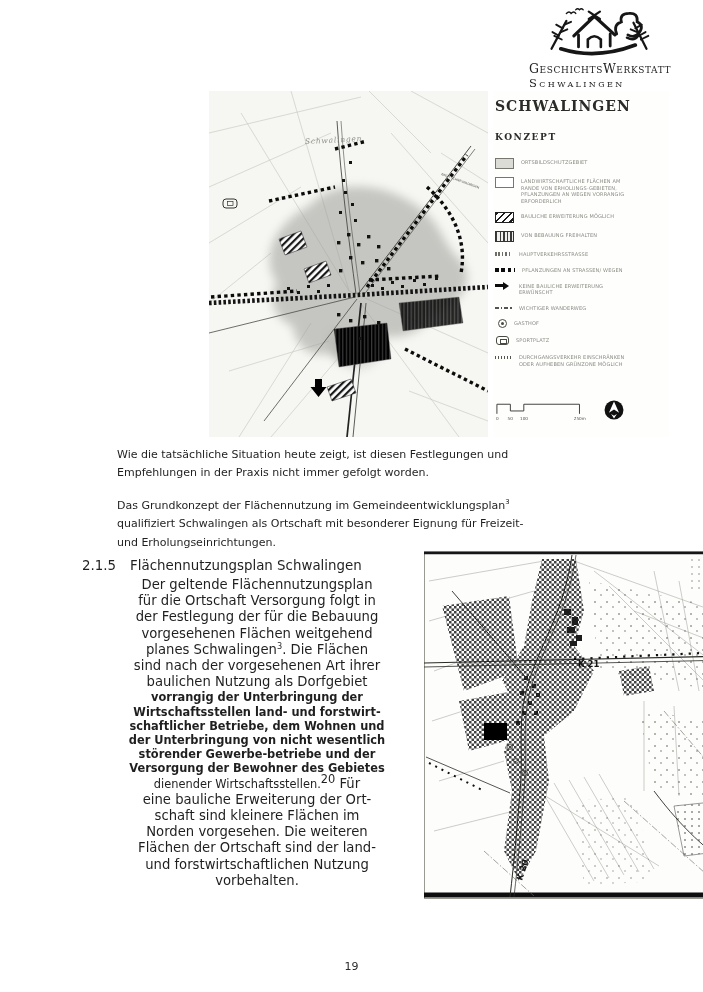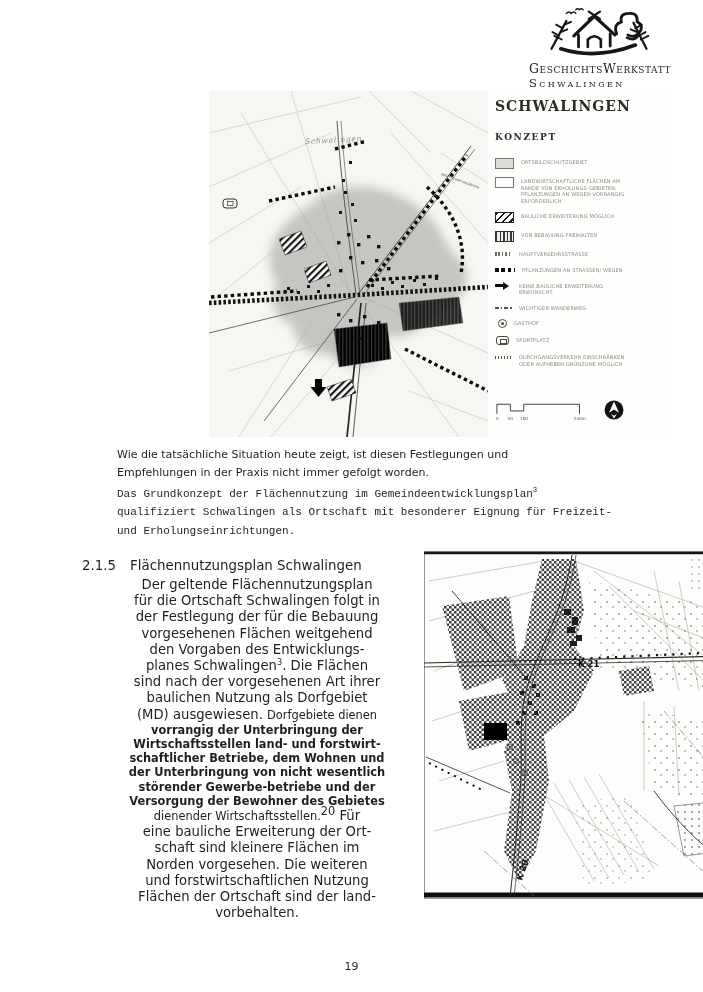--- a/index.html
+++ b/index.html
@@ -57,21 +57,21 @@
   .lsym.tick-row { height:3px; margin-top:3px;
       background:repeating-linear-gradient(90deg,#55554f 0 1.2px,transparent 1.2px 3px); }
   .lg-scale { position:absolute; left:2px; bottom:16px; display:flex; align-items:center; gap:12px; }
   .scalebar { width:96px; height:22px; }
   .compass  { width:22px; height:22px; }
 
   
   .para { position:absolute; left:117px; width:492px; }
   .para .tline { font-size:11px; line-height:18.3px; white-space:nowrap; }
   .p1 { top:446px; }
-  .p2 { top:485px;font-family:Liberation Mono, monospace; }
+  .p2 { top:497px; }
   .sec-head { position:absolute; left:82px; top:558px; font-size:13.4px; white-space:nowrap; }
   .sec-num  { display:inline-block; width:34px; margin-right:14px; }
   .sec-body { position:absolute; left:117px; top:577px; width:280px; }
   .sec-body .tline { font-size:13.2px; line-height:16.2px; white-space:nowrap;text-align:center; }
   .sec-body .tline.sm { font-size:11.4px; line-height:14.2px;font-weight:bold; }
   .tline .tsmall { font-size:11.4px; }
   .tline sup { font-size:0.62em; line-height:0; }
 
   
   .fig2 { position:absolute; left:380px; top:551px; width:305px; height:348px; margin:0;padding-left:44px; }
@@ -308,40 +308,38 @@
       <div class="tline"><span>Das Grundkonzept der Flächennutzung im Gemeindeentwicklungsplan</span><sup>3</sup></div>
       <div class="tline"><span>qualifiziert Schwalingen als Ortschaft mit besonderer Eignung für Freizeit-</span></div>
       <div class="tline"><span>und Erholungseinrichtungen.</span></div>
     </div>
 
   <div class="sec-head">
     <span class="sec-num">2.1.5</span><span class="sec-title">Flächennutzungsplan Schwalingen</span>
   </div>
   <div class="sec-body">
       <div class="tline"><span>Der geltende Flächennutzungsplan</span></div>
-      <div class="tline"><span>für die Ortschaft Schwalingen folgt in</span></div>
+      <div class="tline"><span>für die Ortschaft Versorgung folgt in</span></div>
       <div class="tline"><span>der Festlegung der für die Bebauung</span></div>
       <div class="tline"><span>vorgesehenen Flächen weitgehend</span></div>
-      <div class="tline"><span>den Vorgaben des Entwicklungs-</span></div>
       <div class="tline"><span>planes Schwalingen</span><sup>3</sup><span>. Die Flächen</span></div>
       <div class="tline"><span>sind nach der vorgesehenen Art ihrer</span></div>
       <div class="tline"><span>baulichen Nutzung als Dorfgebiet</span></div>
-      <div class="tline"><span>(MD) ausgewiesen. </span><span class="tsmall">Dorfgebiete dienen</span></div>
       <div class="tline sm"><span class="tsmall">vorrangig der Unterbringung der</span></div>
       <div class="tline sm"><span class="tsmall">Wirtschaftsstellen land- und forstwirt-</span></div>
       <div class="tline sm"><span class="tsmall">schaftlicher Betriebe, dem Wohnen und</span></div>
       <div class="tline sm"><span class="tsmall">der Unterbringung von nicht wesentlich</span></div>
       <div class="tline sm"><span class="tsmall">störender Gewerbe-betriebe und der</span></div>
       <div class="tline sm"><span class="tsmall">Versorgung der Bewohner des Gebietes</span></div>
       <div class="tline"><span class="tsmall">dienender Wirtschaftsstellen.</span><sup class="tsmall">20</sup><span> Für</span></div>
       <div class="tline"><span>eine bauliche Erweiterung der Ort-</span></div>
       <div class="tline"><span>schaft sind kleinere Flächen im</span></div>
       <div class="tline"><span>Norden vorgesehen. Die weiteren</span></div>
+      <div class="tline"><span>Flächen der Ortschaft sind der land-</span></div>
       <div class="tline"><span>und forstwirtschaftlichen Nutzung</span></div>
-      <div class="tline"><span>Flächen der Ortschaft sind der land-</span></div>
       <div class="tline"><span>vorbehalten.</span></div>
     </div>
 
   <figure class="fig2">
     <svg class="map2" viewBox="0 0 305 348">
       <defs>
         <pattern id="check" width="5" height="5" patternUnits="userSpaceOnUse">
           <rect width="5" height="5" fill="#ffffff"></rect>
           <rect width="2.5" height="2.5" fill="#2c2c2c"></rect>
           <rect x="2.5" y="2.5" width="2.5" height="2.5" fill="#2c2c2c"></rect>

